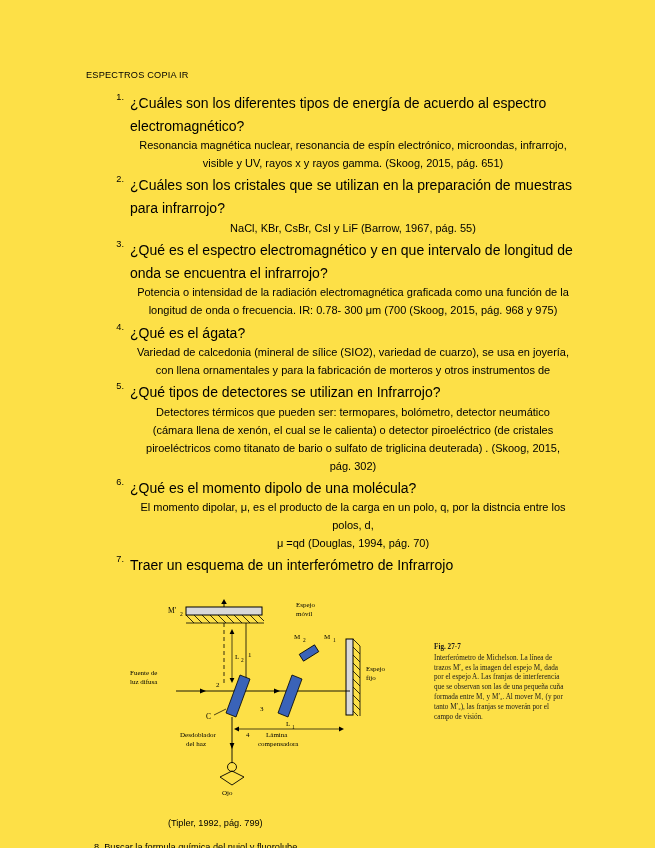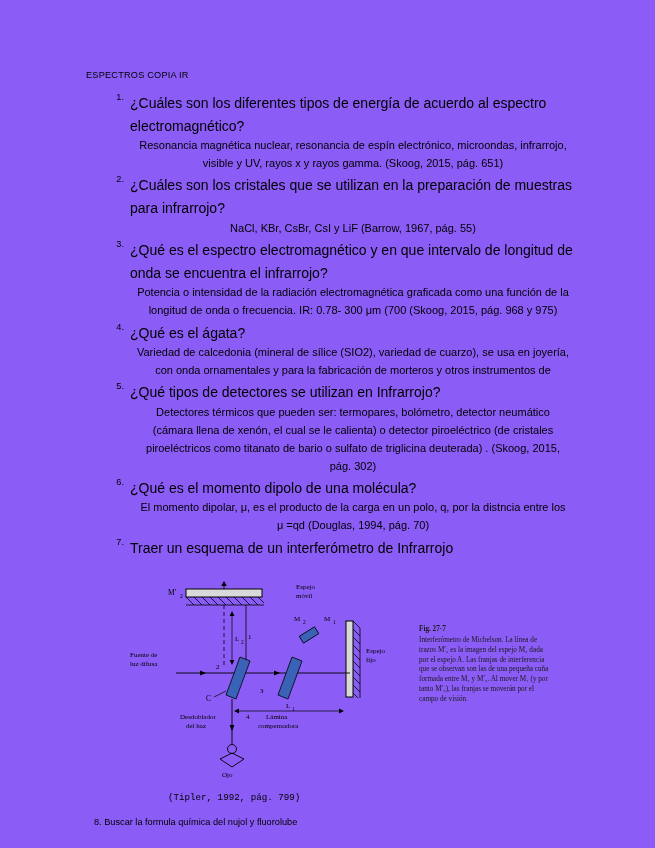--- a/index.html
+++ b/index.html
@@ -11,21 +11,21 @@
     width: 655px;
     height: 848px;
     font-family: "Liberation Sans", sans-serif;
     color: #000000;
     position: relative;
     overflow: hidden;
   }
   .page {
     position: absolute;
     inset: 0;
-    background: #8b5cf6;
+    background: #fde047;
   }
   .content {
     position: absolute;
     left: 86px;
     top: 70px;
     width: 490px;
   }
   .doc-title {
     font-size: 9.2px;
     letter-spacing: 0.2px;
@@ -69,38 +69,37 @@
     width: 440px;
     height: 215px;
   }
   .fig-svg {
     position: absolute;
     left: 0;
     top: 0;
   }
   .fig-caption-block {
     position: absolute;
-    left: 291px;
+    left: 306px;
     top: 56px;
     width: 130px;
     font-size: 7.2px;
     line-height: 1.36;
     font-family: "Liberation Serif", serif;
     color: #1a1a1a;
   }
   .fig-caption-block .fig-num {
     font-weight: bold;
     display: block;
     margin-bottom: 1px;
   }
   .src-line {
     font-size: 9.2px;
-    margin-top: 8px;
+    margin-top: 16px;
     margin-left: 82px;
-    font-family: Liberation Mono, monospace;
   }
   .tail {
     font-size: 9.2px;
     line-height: 1.62;
     margin-left: 8px;
   }
   .tail p {
     margin: 0 0 16px 0;
   }
   .spacer-12 { height: 12px; }
@@ -140,40 +139,41 @@
           <span class="a-line">Potencia o intensidad de la radiación electromagnética graficada como una función de la</span>
           <span class="a-line">longitud de onda o frecuencia. IR: 0.78- 300 μm (700 (Skoog, 2015, pág. 968 y 975)</span>
         </div>
       </li>
 
       <li>
         <span class="num">4.</span>
         <div class="q">¿Qué es el ágata?</div>
         <div class="a">
           <span class="a-line">Variedad de calcedonia (mineral de sílice (SIO2), variedad de cuarzo), se usa en joyería,</span>
-          <span class="a-line">con onda ornamentales y para la fabricación de morteros y otros instrumentos de</span>
+          <span class="a-line">con llena ornamentales y para la fabricación de morteros y otros instrumentos de</span>
         </div>
       </li>
 
       <li>
         <span class="num">5.</span>
         <div class="q">¿Qué tipos de detectores se utilizan en Infrarrojo?</div>
         <div class="a">
           <span class="a-line">Detectores térmicos que pueden ser: termopares, bolómetro, detector neumático</span>
           <span class="a-line">(cámara llena de xenón, el cual se le calienta) o detector piroeléctrico (de cristales</span>
           <span class="a-line">piroeléctricos como titanato de bario o sulfato de triglicina deuterada) . (Skoog, 2015,</span>
           <span class="a-line">pág. 302)</span>
         </div>
       </li>
 
       <li>
         <span class="num">6.</span>
         <div class="q">¿Qué es el momento dipolo de una molécula?</div>
         <div class="a">
           <span class="a-line">El momento dipolar, μ, es el producto de la carga en un polo, q, por la distncia entre los</span>
+          <span class="a-line">polos, d,</span>
           <span class="a-line">μ =qd (Douglas, 1994, pág. 70)</span>
         </div>
       </li>
 
       <li>
         <span class="num">7.</span>
         <div class="q">Traer un esquema de un interferómetro de Infrarrojo</div>
       </li>
 
     </ol>

